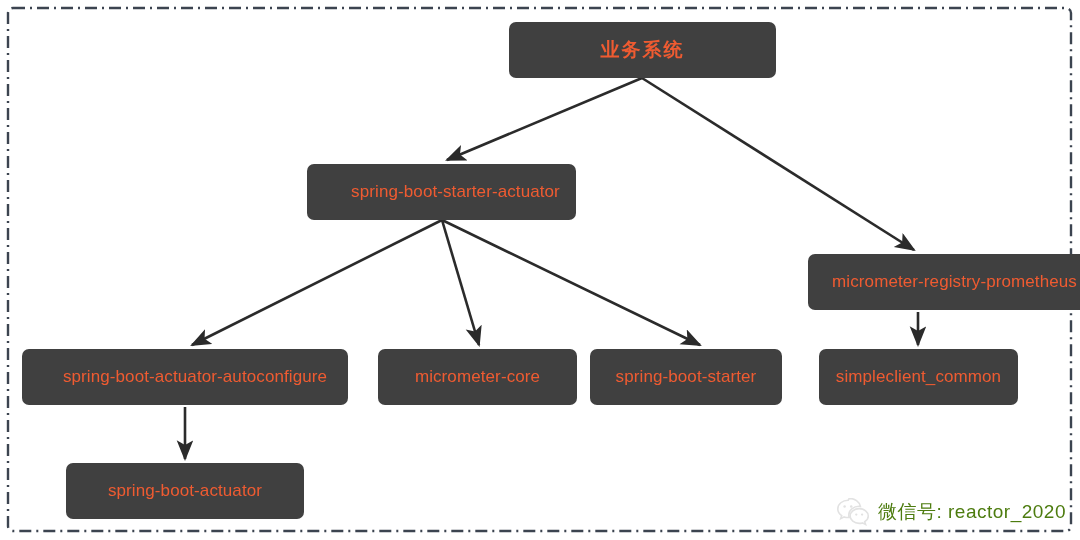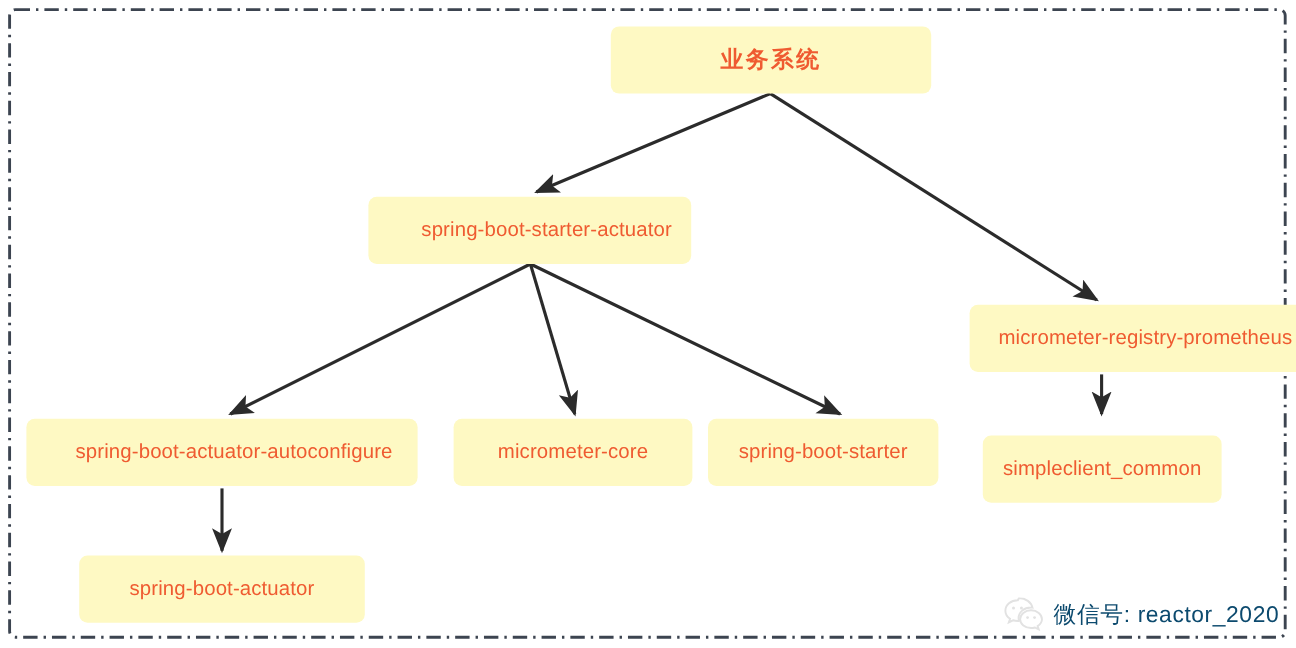--- a/index.html
+++ b/index.html
@@ -19,21 +19,21 @@
     position: absolute;
     left: 0;
     top: 0;
     width: 1080px;
     height: 540px;
     overflow: visible;
   }
   .node {
     position: absolute;
     box-sizing: border-box;
-    background: #fef9c3;
+    background: #404040;
     border-radius: 7px;
     display: flex;
     align-items: center;
     justify-content: center;
     color: #ef5b31;
     font-size: 17px;
     font-weight: 400;
     letter-spacing: 0.1px;
     white-space: nowrap;
   }
@@ -42,21 +42,21 @@
     font-size: 19px;
     letter-spacing: 2px;
   }
   #watermark {
     position: absolute;
     right: 14px;
     bottom: 14px;
     display: flex;
     align-items: center;
     gap: 8px;
-    color: #0c4a6e;
+    color: #4d7c0f;
     font-size: 19px;
     letter-spacing: 0.5px;
     user-select: none;
   }
   #watermark .wechat-icon {
     display: block;
     width: 34px;
     height: 28px;
   }
 </style>
@@ -98,21 +98,21 @@
       </div>
       <div class="node" style="left: 22px; top: 349px; width: 326px; height: 56px; padding-left: 20px;">
         <span>spring-boot-actuator-autoconfigure</span>
       </div>
       <div class="node" style="left: 378px; top: 349px; width: 199px; height: 56px;">
         <span>micrometer-core</span>
       </div>
       <div class="node" style="left: 590px; top: 349px; width: 192px; height: 56px;">
         <span>spring-boot-starter</span>
       </div>
-      <div class="node" style="left: 819px; top: 349px; width: 199px; height: 56px; margin-top: 14px;">
+      <div class="node" style="left: 819px; top: 349px; width: 199px; height: 56px;">
         <span>simpleclient_common</span>
       </div>
       <div class="node" style="left: 66px; top: 463px; width: 238px; height: 56px;">
         <span>spring-boot-actuator</span>
       </div>
     </div>
 
   <div id="watermark">
     <span class="wechat-icon">
       <svg viewBox="0 0 34 28" width="34" height="28" aria-hidden="true">

